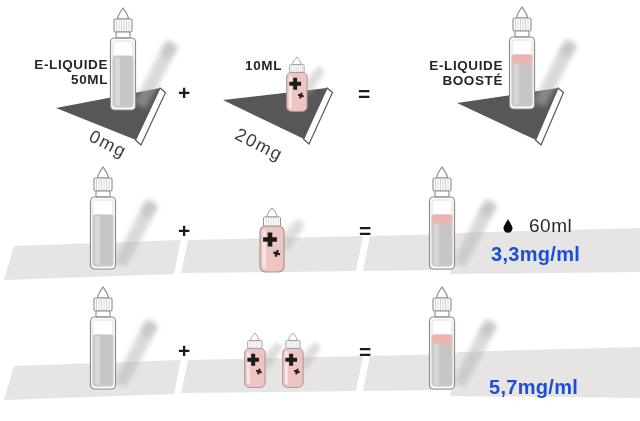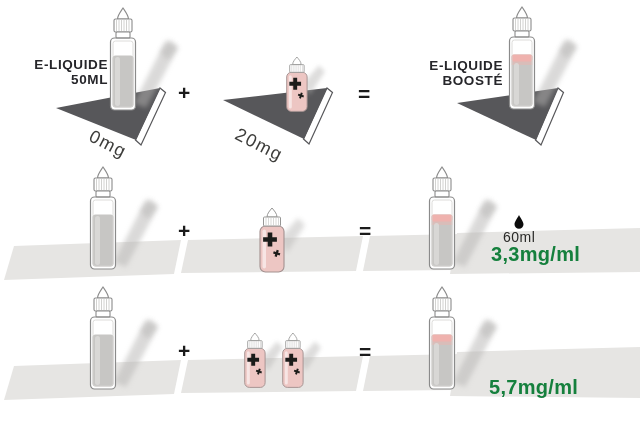--- a/index.html
+++ b/index.html
@@ -19,25 +19,25 @@
     position:absolute;text-align:right;font-weight:bold;font-size:13.5px;
     line-height:15px;letter-spacing:0.6px;color:#26262a;white-space:nowrap;
   }
   .hdr span{display:block;}
   .mg{
     position:absolute;font-size:18px;font-weight:normal;color:#3d3d3b;
     letter-spacing:1.5px;transform:rotate(27deg);transform-origin:left top;white-space:nowrap;
   }
   .op{position:absolute;font-size:21px;font-weight:600;color:#1b1b1b;line-height:20px;}
   .vol{
-    position:absolute;display:flex;align-items:center;gap:0;
-    font-size:14px;font-weight:500;color:#2a2a28;letter-spacing:0.5px;white-space:nowrap;flex-direction:column;
+    position:absolute;display:flex;align-items:center;gap:16px;
+    font-size:19px;font-weight:500;color:#2a2a28;letter-spacing:0.5px;white-space:nowrap;
   }
   .conc{
-    position:absolute;font-size:20px;font-weight:bold;color:#15803d;
+    position:absolute;font-size:20px;font-weight:bold;color:#1d4ed8;
     letter-spacing:0.3px;white-space:nowrap;
   }
 </style>
 </head>
 <body>
 
 <div class="stage">
 
   <svg class="bg" width="640" height="421" viewBox="0 0 640 421">
     <defs>
@@ -179,20 +179,21 @@
         <use href="#tb-liquid-boost"></use>
         <use href="#tb-top"></use>
     </g>
   </svg>
 
   <div class="hdr" style="left:18px;top:57px;width:90px;">
     <span>E-LIQUIDE</span>
     <span>50ML</span>
   </div>
   <div class="hdr" style="left:192px;top:58px;width:90px;">
+    <span>10ML</span>
   </div>
   <div class="hdr" style="left:413px;top:58px;width:90px;">
     <span>E-LIQUIDE</span>
     <span>BOOSTÉ</span>
   </div>
 
   <div class="mg" style="left:95px;top:126px;">0mg</div>
   <div class="mg" style="left:241px;top:124px;">20mg</div>
 
   <div class="op" style="left:178px;top:83px;">+</div>

